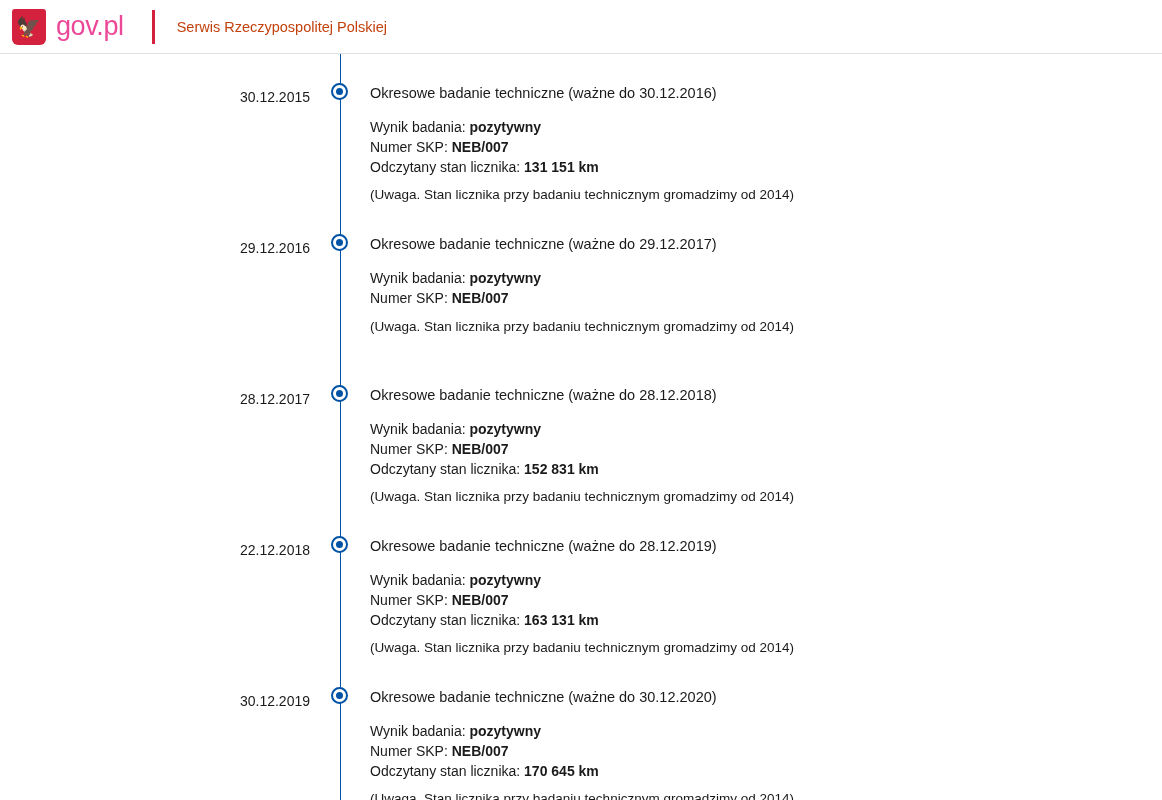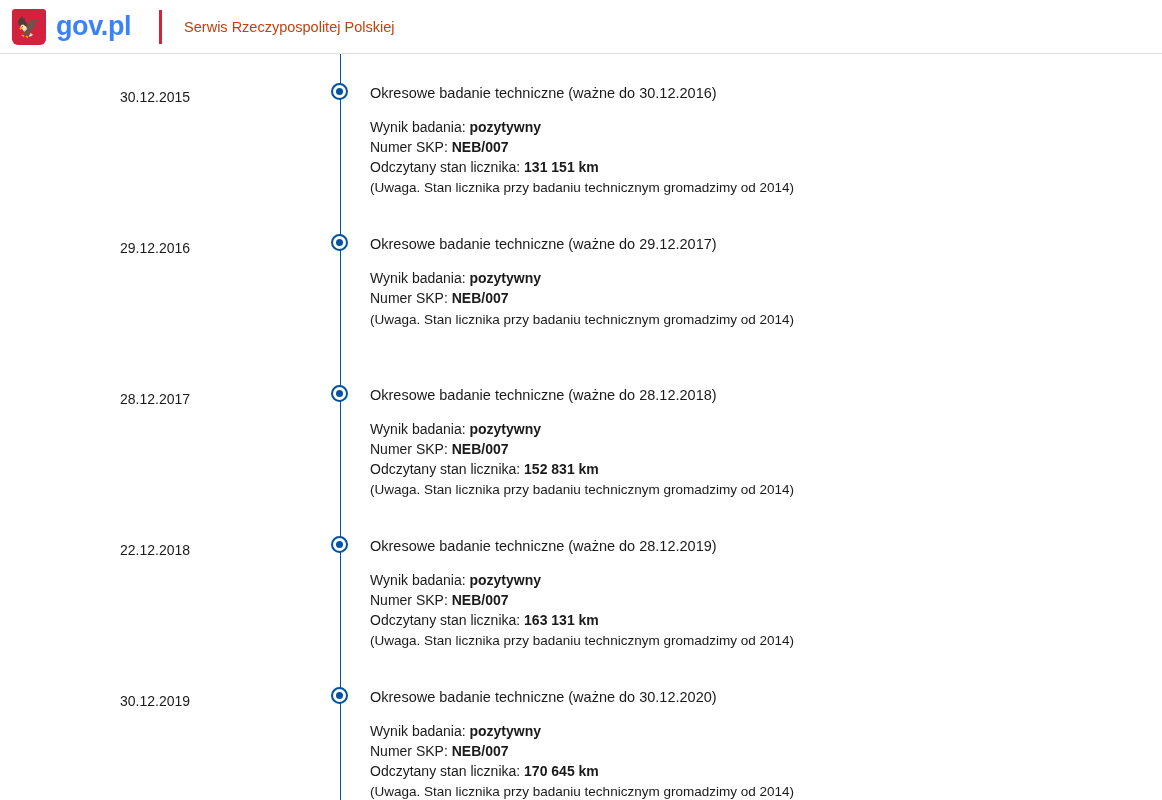--- a/index.html
+++ b/index.html
@@ -42,23 +42,23 @@
     justify-content: center;
   }
   .emblem .eagle {
     color: #ffffff;
     font-size: 20px;
     line-height: 1;
     font-family: "DejaVu Sans", sans-serif;
   }
   .brand-name {
     font-size: 27px;
-    font-weight: bold;
+    font-weight: normal;
     letter-spacing: -0.4px;
-    color: #3b82f6;
+    color: #ec4899;
     font-family: "Liberation Sans", sans-serif;
   }
   .divider {
     width: 3px;
     height: 34px;
     background: #d4213d;
     margin: 0 22px 0 28px;
   }
   .service-name {
     font-size: 14.5px;
@@ -84,21 +84,21 @@
     background: #0052a5;
   }
   .entry {
     position: relative;
     display: flex;
     min-height: 150px;
     padding-bottom: 1px;
   }
   .entry-date {
     width: 310px;
-    text-align: center;
+    text-align: right;
     padding-right: 0;
     font-size: 14px;
     color: #1a1a1a;
     line-height: 1;
     padding-top: 16px;
     box-sizing: border-box;
   }
   .entry-marker {
     width: 60px;
     position: relative;
@@ -143,21 +143,21 @@
     line-height: 1.42;
   }
   .entry-line b {
     font-weight: bold;
     margin-top: 37px;
   }
   .entry-note {
     font-size: 13.5px;
     color: #1a1a1a;
     line-height: 1.42;
-    margin-top: 1px;
+    margin-top: 8px;
   }
 </style>
 </head>
 <body>
 
 <div class="header">
   <div class="brand">
     <span class="emblem">
       <span class="eagle">🦅</span>
     </span>

